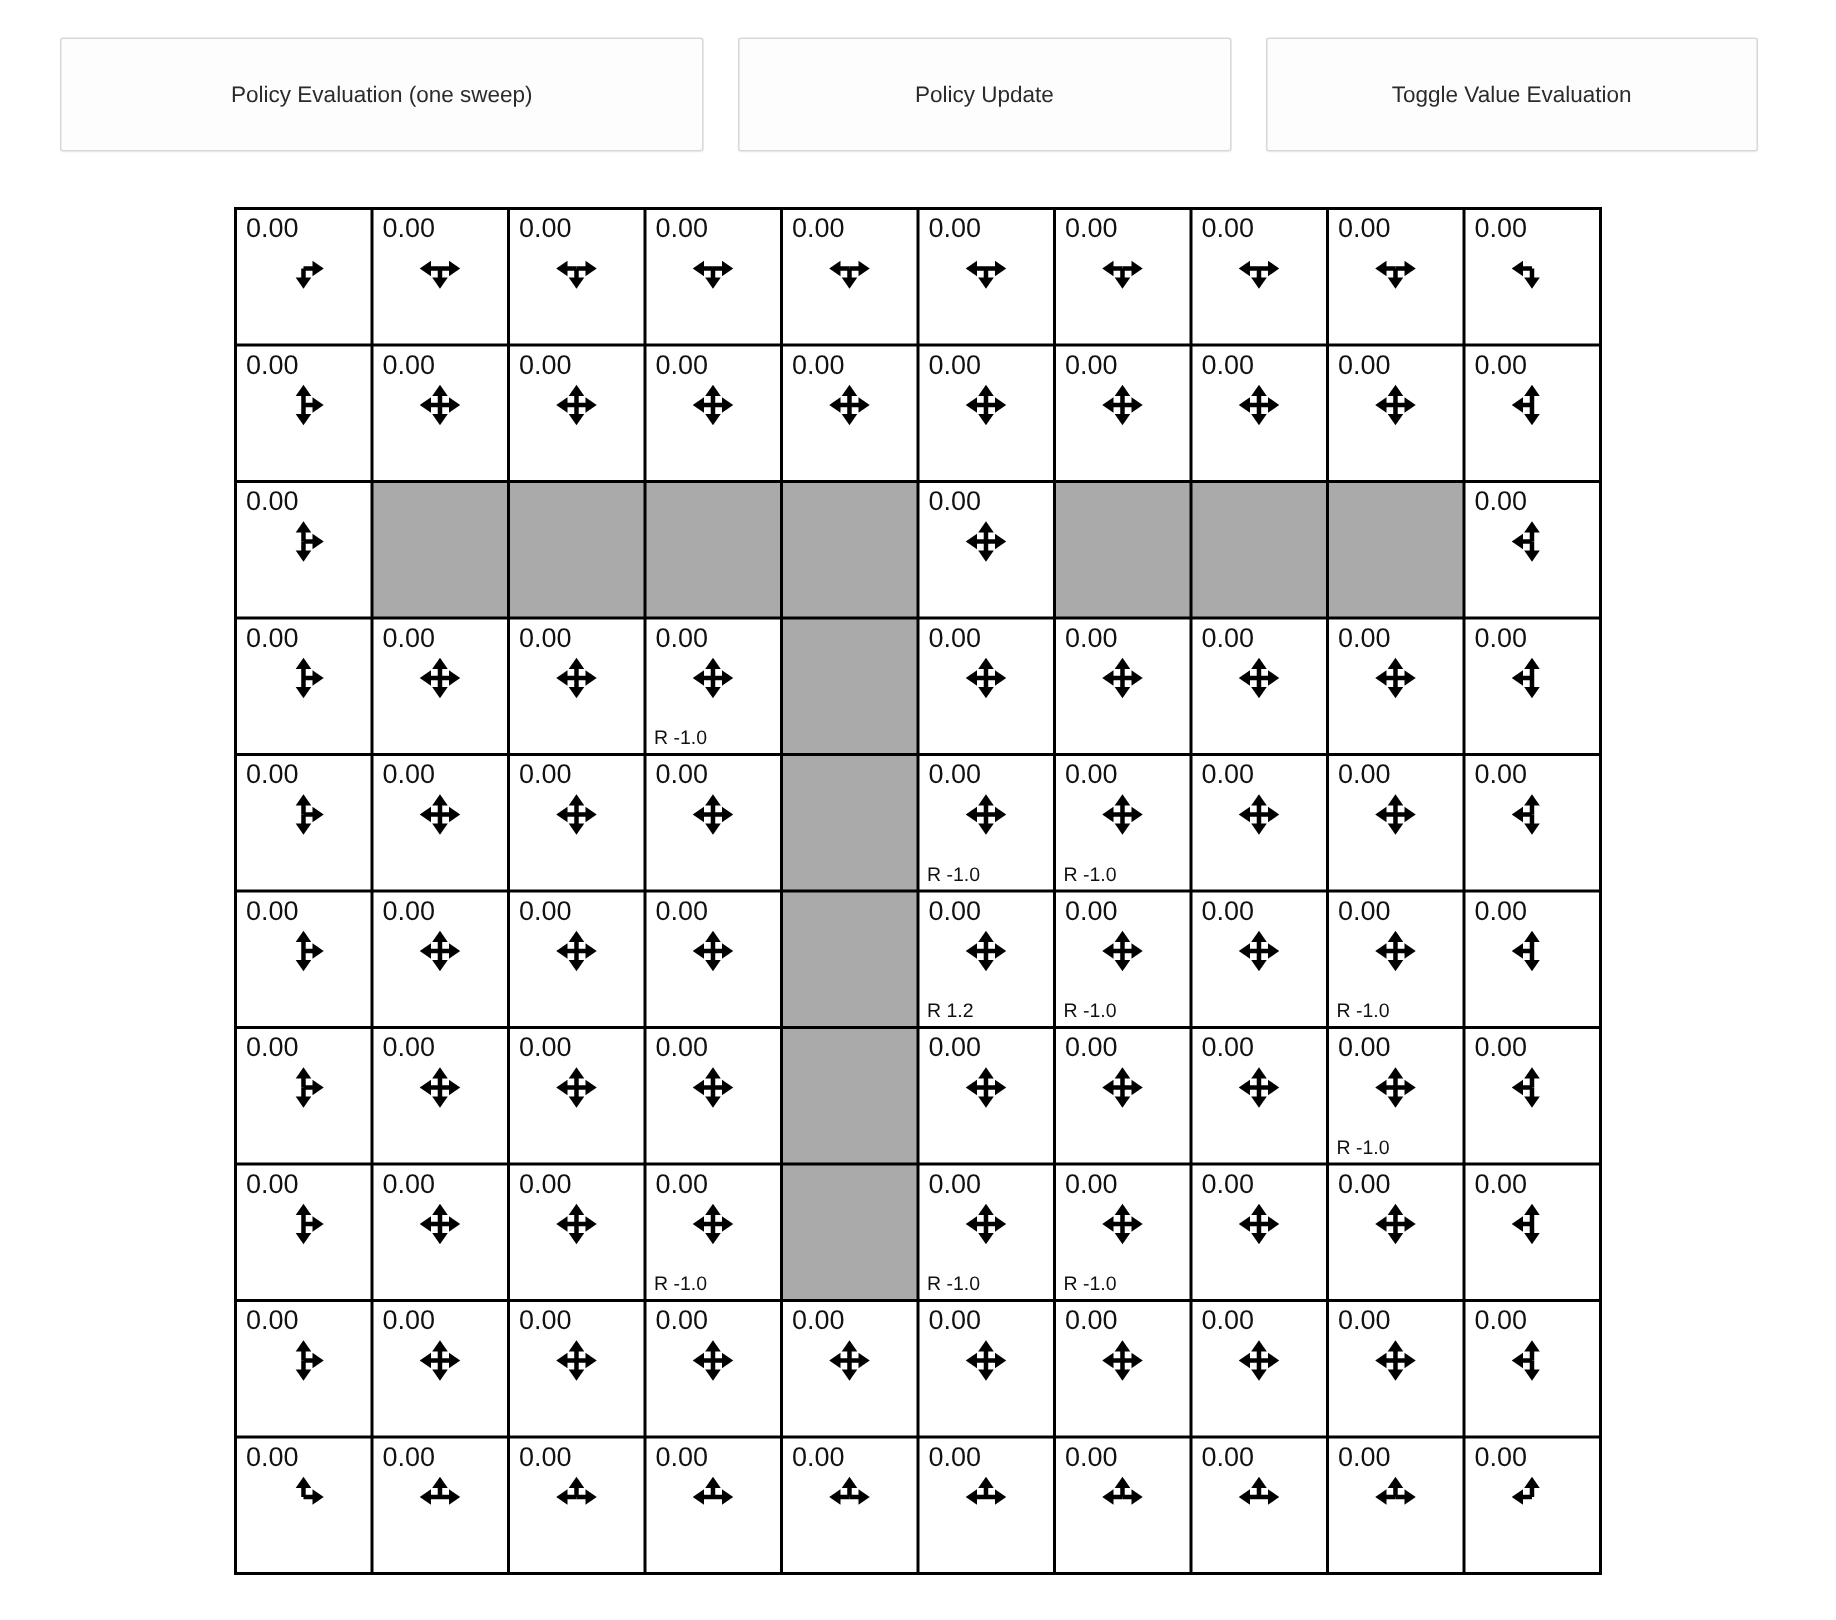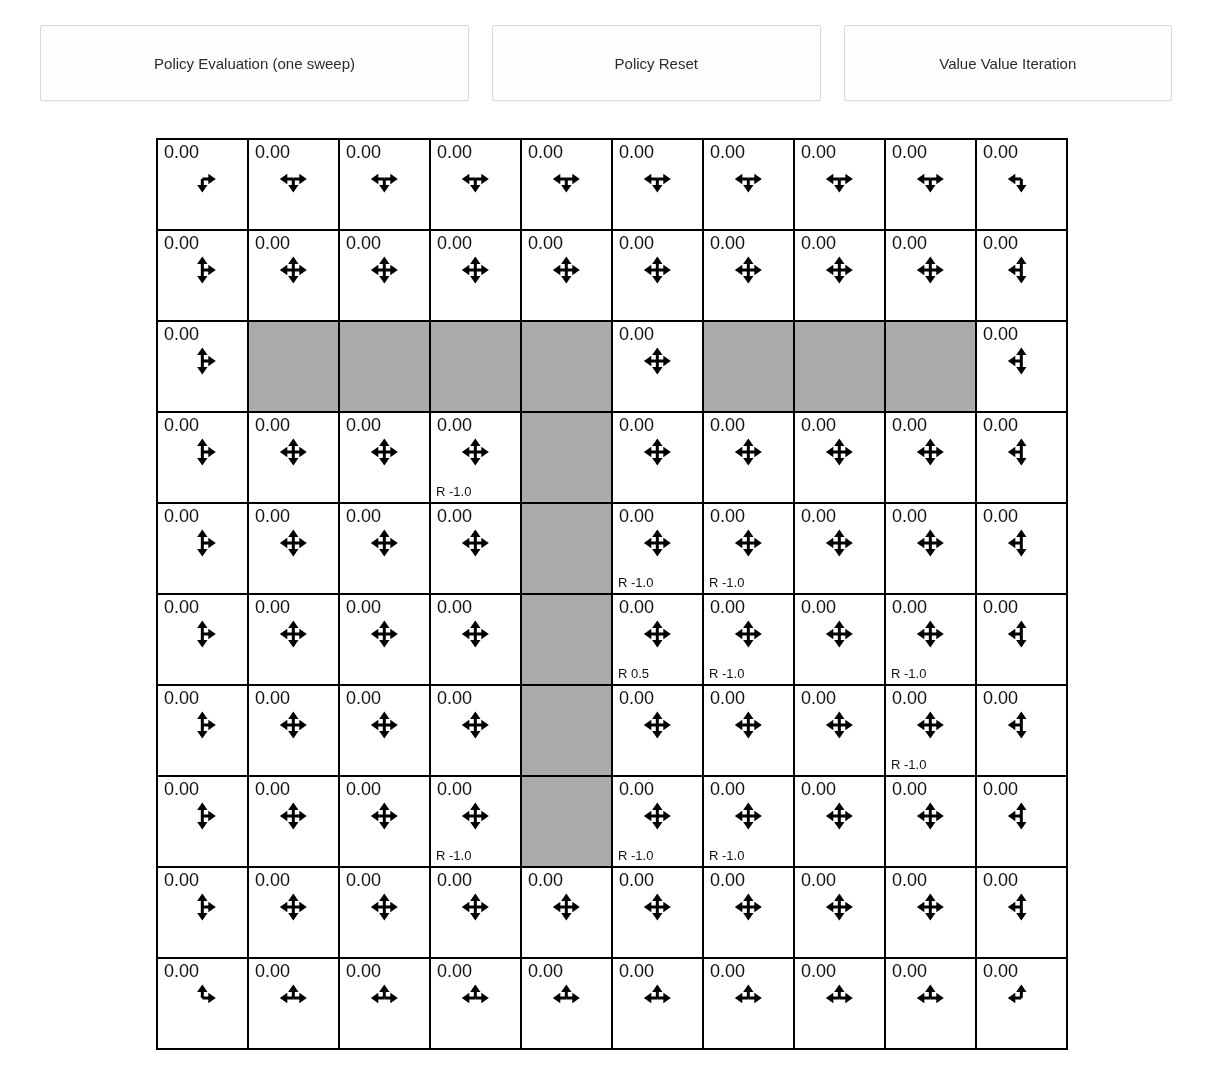--- a/index.html
+++ b/index.html
@@ -42,22 +42,22 @@
   .cell-reward{
     position:absolute;bottom:3px;left:5px;
     font-size:13px;color:#111;
   }
 </style>
 </head>
 <body>
 
 <div class="toolbar">
   <button class="btn btn-wide">Policy Evaluation (one sweep)</button>
-  <button class="btn">Policy Reset</button>
-  <button class="btn">Value Value Iteration</button>
+  <button class="btn">Policy Update</button>
+  <button class="btn">Toggle Value Evaluation</button>
 </div>
 
 <div class="grid" id="grid">
     <div class="cell" style="background: rgb(255, 255, 255);"><span class="cell-value" style="color: rgb(17, 17, 17);">0.00</span><span><svg class="arrows" viewBox="-17 -17 34 34" xmlns="http://www.w3.org/2000/svg">
           <line x1="0" y1="0" x2="7.5" y2="0" stroke="#000000" stroke-width="3"></line>
           <polygon fill="#000000" points="13.5,0 6,5.2 6,-5.2"></polygon>
           <line x1="0" y1="0" x2="0" y2="7.5" stroke="#000000" stroke-width="3"></line>
           <polygon fill="#000000" points="0,13.5 -5.2,6 5.2,6"></polygon>
         </svg></span></div>
     <div class="cell" style="background: rgb(255, 255, 255);"><span class="cell-value" style="color: rgb(17, 17, 17);">0.00</span><span><svg class="arrows" viewBox="-17 -17 34 34" xmlns="http://www.w3.org/2000/svg">
@@ -474,21 +474,21 @@
     <div class="cell wall" style="background: rgb(170, 170, 170);"></div>
     <div class="cell" style="background: rgb(255, 255, 255);"><span class="cell-value" style="color: rgb(17, 17, 17);">0.00</span><span><svg class="arrows" viewBox="-17 -17 34 34" xmlns="http://www.w3.org/2000/svg">
           <line x1="0" y1="0" x2="0" y2="-7.5" stroke="#000000" stroke-width="3"></line>
           <polygon fill="#000000" points="0,-13.5 5.2,-6 -5.2,-6"></polygon>
           <line x1="0" y1="0" x2="0" y2="7.5" stroke="#000000" stroke-width="3"></line>
           <polygon fill="#000000" points="0,13.5 -5.2,6 5.2,6"></polygon>
           <line x1="0" y1="0" x2="-7.5" y2="0" stroke="#000000" stroke-width="3"></line>
           <polygon fill="#000000" points="-13.5,0 -6,-5.2 -6,5.2"></polygon>
           <line x1="0" y1="0" x2="7.5" y2="0" stroke="#000000" stroke-width="3"></line>
           <polygon fill="#000000" points="13.5,0 6,5.2 6,-5.2"></polygon>
-        </svg></span><span class="cell-reward" style="color: rgb(17, 17, 17);">R 0.5</span></div>
+        </svg></span><span class="cell-reward" style="color: rgb(17, 17, 17);">R 1.2</span></div>
     <div class="cell" style="background: rgb(255, 255, 255);"><span class="cell-value" style="color: rgb(17, 17, 17);">0.00</span><span><svg class="arrows" viewBox="-17 -17 34 34" xmlns="http://www.w3.org/2000/svg">
           <line x1="0" y1="0" x2="0" y2="-7.5" stroke="#000000" stroke-width="3"></line>
           <polygon fill="#000000" points="0,-13.5 5.2,-6 -5.2,-6"></polygon>
           <line x1="0" y1="0" x2="0" y2="7.5" stroke="#000000" stroke-width="3"></line>
           <polygon fill="#000000" points="0,13.5 -5.2,6 5.2,6"></polygon>
           <line x1="0" y1="0" x2="-7.5" y2="0" stroke="#000000" stroke-width="3"></line>
           <polygon fill="#000000" points="-13.5,0 -6,-5.2 -6,5.2"></polygon>
           <line x1="0" y1="0" x2="7.5" y2="0" stroke="#000000" stroke-width="3"></line>
           <polygon fill="#000000" points="13.5,0 6,5.2 6,-5.2"></polygon>
         </svg></span><span class="cell-reward" style="color: rgb(17, 17, 17);">R -1.0</span></div>

